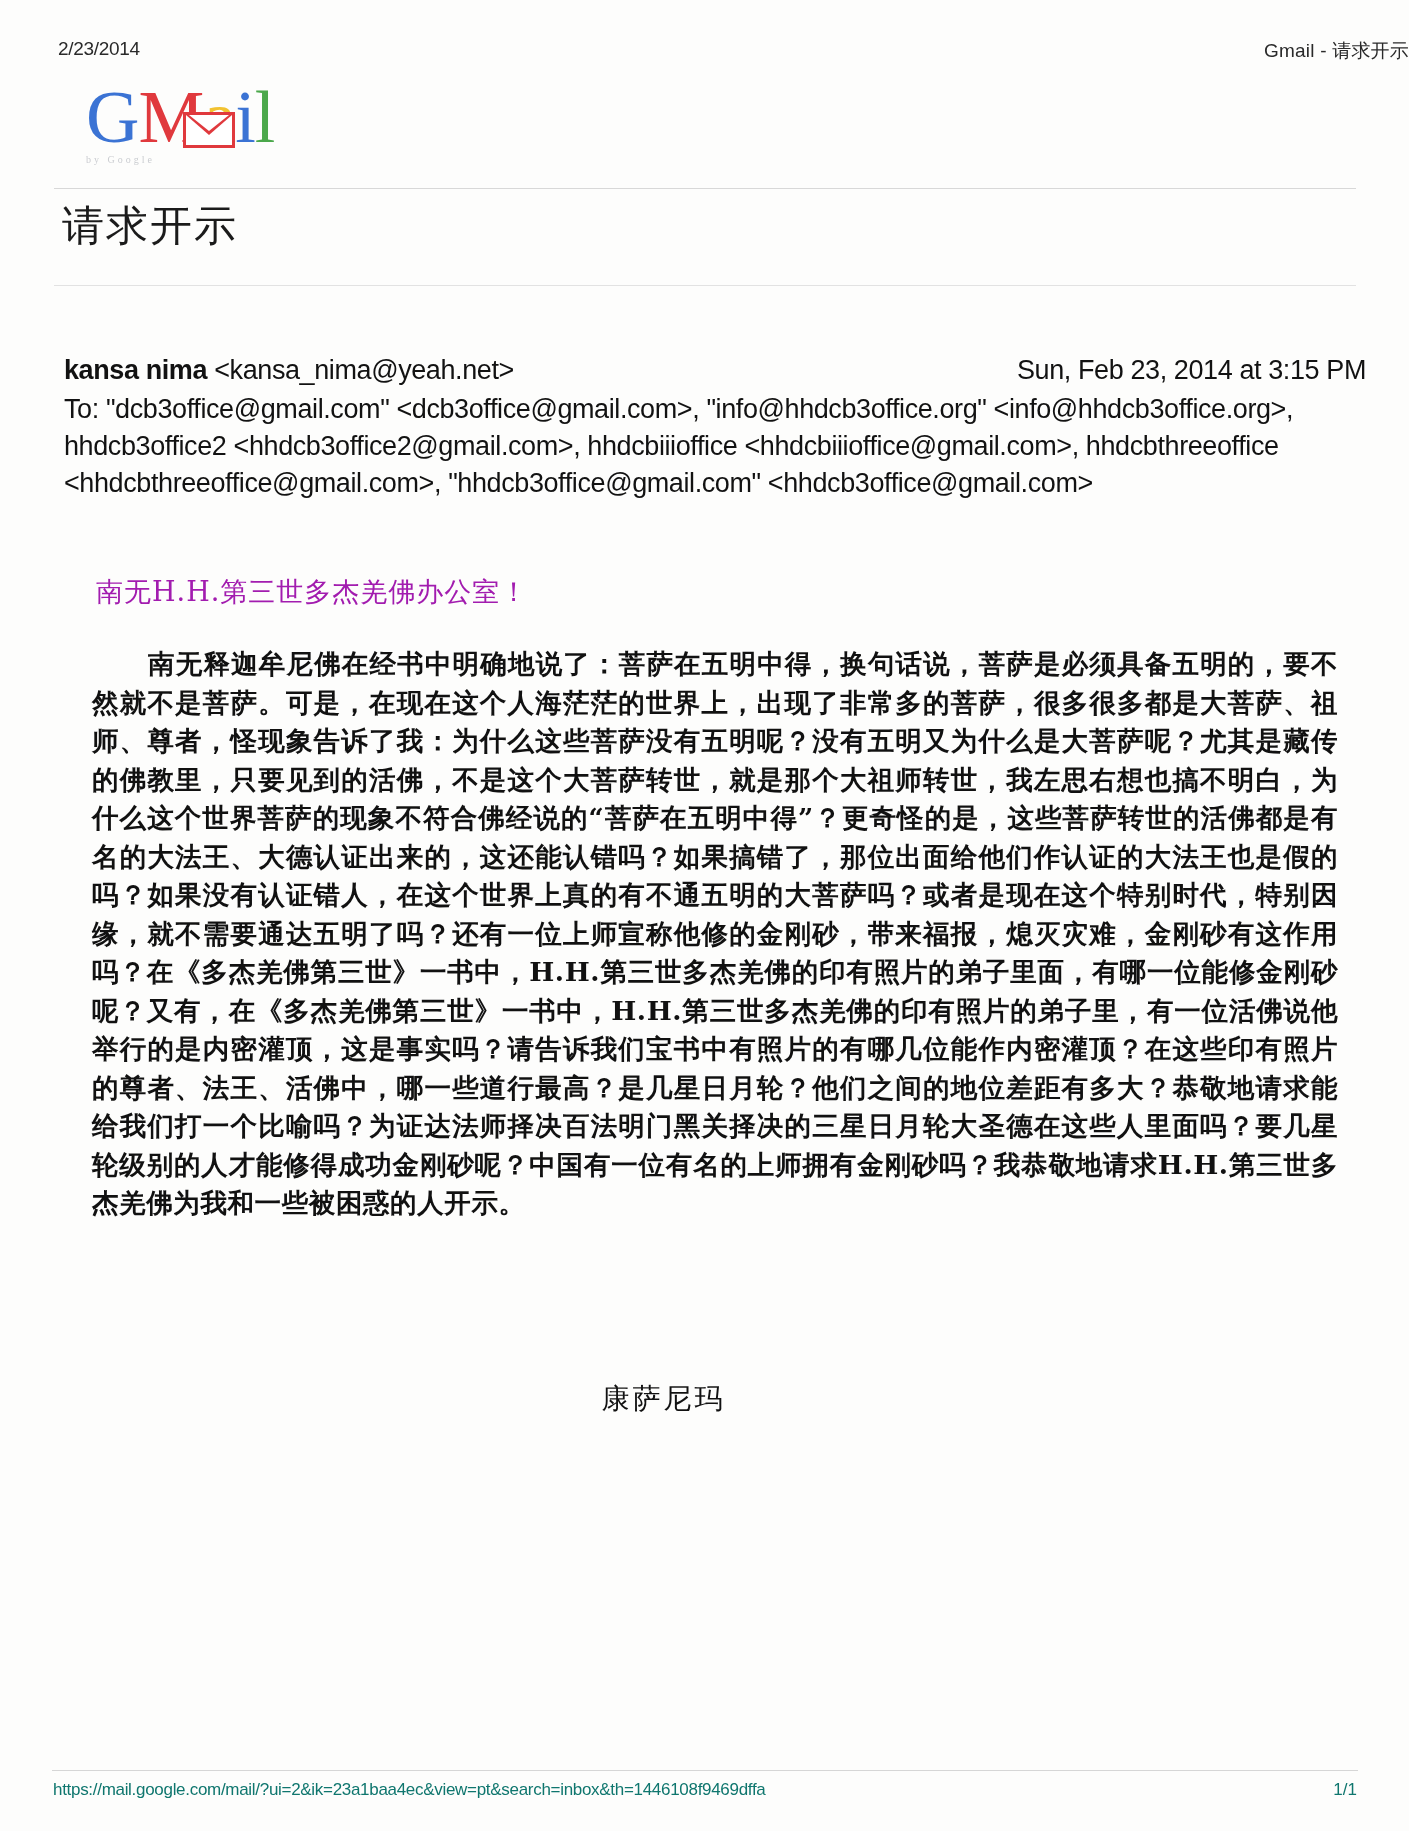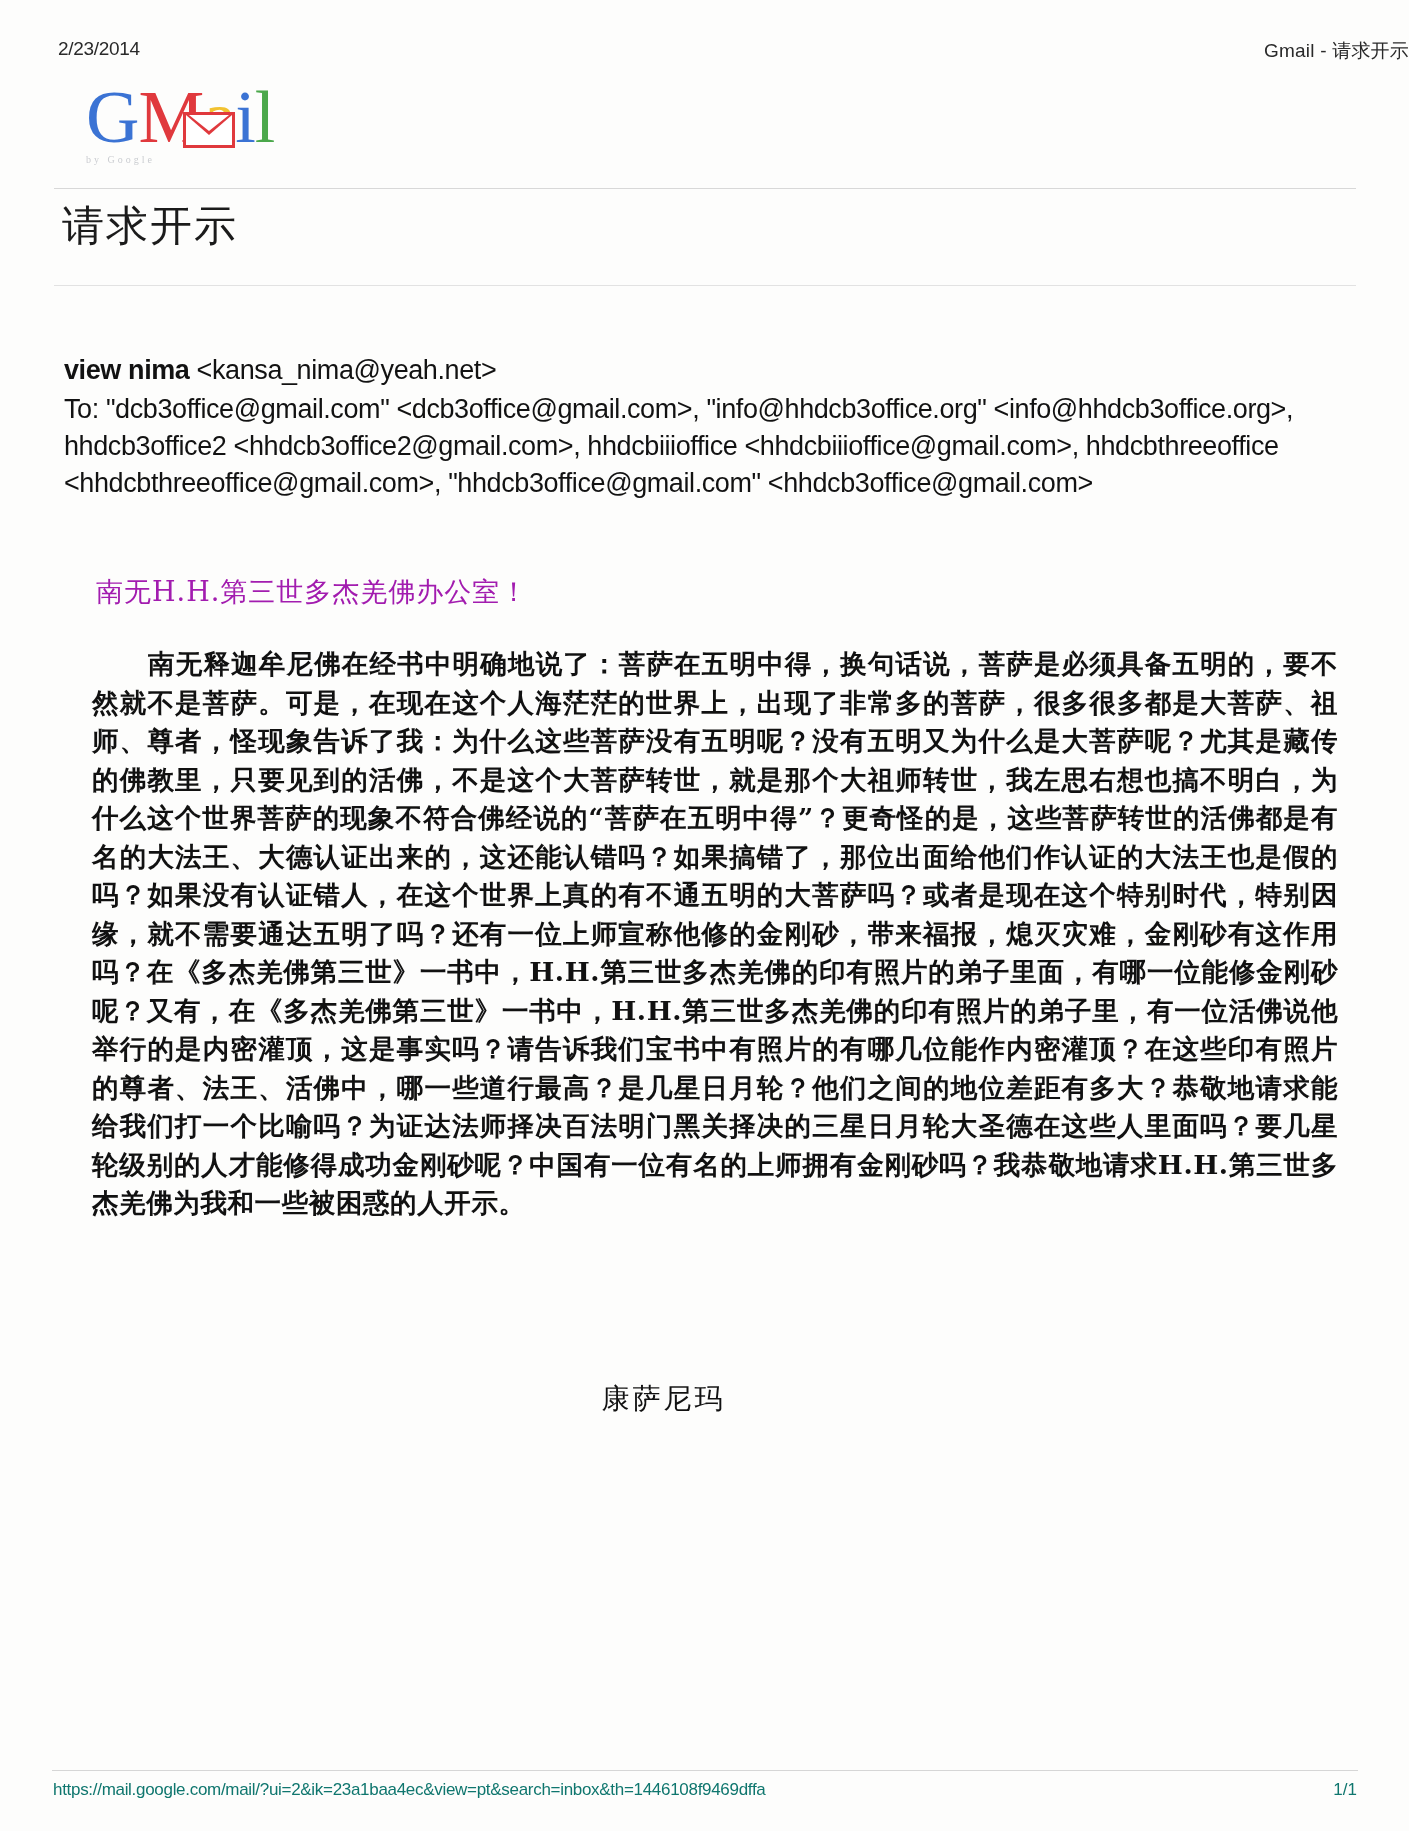--- a/index.html
+++ b/index.html
@@ -250,22 +250,23 @@
   </div>
 
   <div class="rule top"></div>
 
   <div class="subject">请求开示</div>
 
   <div class="rule mid"></div>
 
   <div class="hdr">
     <div class="from-row">
-      <span class="from-name">view nima</span>
+      <span class="from-name">kansa nima</span>
       <span class="from-addr">&lt;kansa_nima@yeah.net&gt;</span>
+      <span class="date">Sun, Feb 23, 2014 at 3:15 PM</span>
     </div>
     <div class="to-block">To: "dcb3office@gmail.com" &lt;dcb3office@gmail.com&gt;, "info@hhdcb3office.org" &lt;info@hhdcb3office.org&gt;, hhdcb3office2 &lt;hhdcb3office2@gmail.com&gt;, hhdcbiiioffice &lt;hhdcbiiioffice@gmail.com&gt;, hhdcbthreeoffice &lt;hhdcbthreeoffice@gmail.com&gt;, "hhdcb3office@gmail.com" &lt;hhdcb3office@gmail.com&gt;</div>
   </div>
 
   <div class="greeting">南无H.H.第三世多杰羌佛办公室！</div>
   <div class="body-text">南无释迦牟尼佛在经书中明确地说了：菩萨在五明中得，换句话说，菩萨是必须具备五明的，要不然就不是菩萨。可是，在现在这个人海茫茫的世界上，出现了非常多的菩萨，很多很多都是大菩萨、祖师、尊者，怪现象告诉了我：为什么这些菩萨没有五明呢？没有五明又为什么是大菩萨呢？尤其是藏传的佛教里，只要见到的活佛，不是这个大菩萨转世，就是那个大祖师转世，我左思右想也搞不明白，为什么这个世界菩萨的现象不符合佛经说的“菩萨在五明中得”？更奇怪的是，这些菩萨转世的活佛都是有名的大法王、大德认证出来的，这还能认错吗？如果搞错了，那位出面给他们作认证的大法王也是假的吗？如果没有认证错人，在这个世界上真的有不通五明的大菩萨吗？或者是现在这个特别时代，特别因缘，就不需要通达五明了吗？还有一位上师宣称他修的金刚砂，带来福报，熄灭灾难，金刚砂有这作用吗？在《多杰羌佛第三世》一书中，H.H.第三世多杰羌佛的印有照片的弟子里面，有哪一位能修金刚砂呢？又有，在《多杰羌佛第三世》一书中，H.H.第三世多杰羌佛的印有照片的弟子里，有一位活佛说他举行的是内密灌顶，这是事实吗？请告诉我们宝书中有照片的有哪几位能作内密灌顶？在这些印有照片的尊者、法王、活佛中，哪一些道行最高？是几星日月轮？他们之间的地位差距有多大？恭敬地请求能给我们打一个比喻吗？为证达法师择决百法明门黑关择决的三星日月轮大圣德在这些人里面吗？要几星轮级别的人才能修得成功金刚砂呢？中国有一位有名的上师拥有金刚砂吗？我恭敬地请求H.H.第三世多杰羌佛为我和一些被困惑的人开示。</div>
   <div class="signature">康萨尼玛</div>
 
   <div class="footer-rule"></div>
   <div class="footer">

